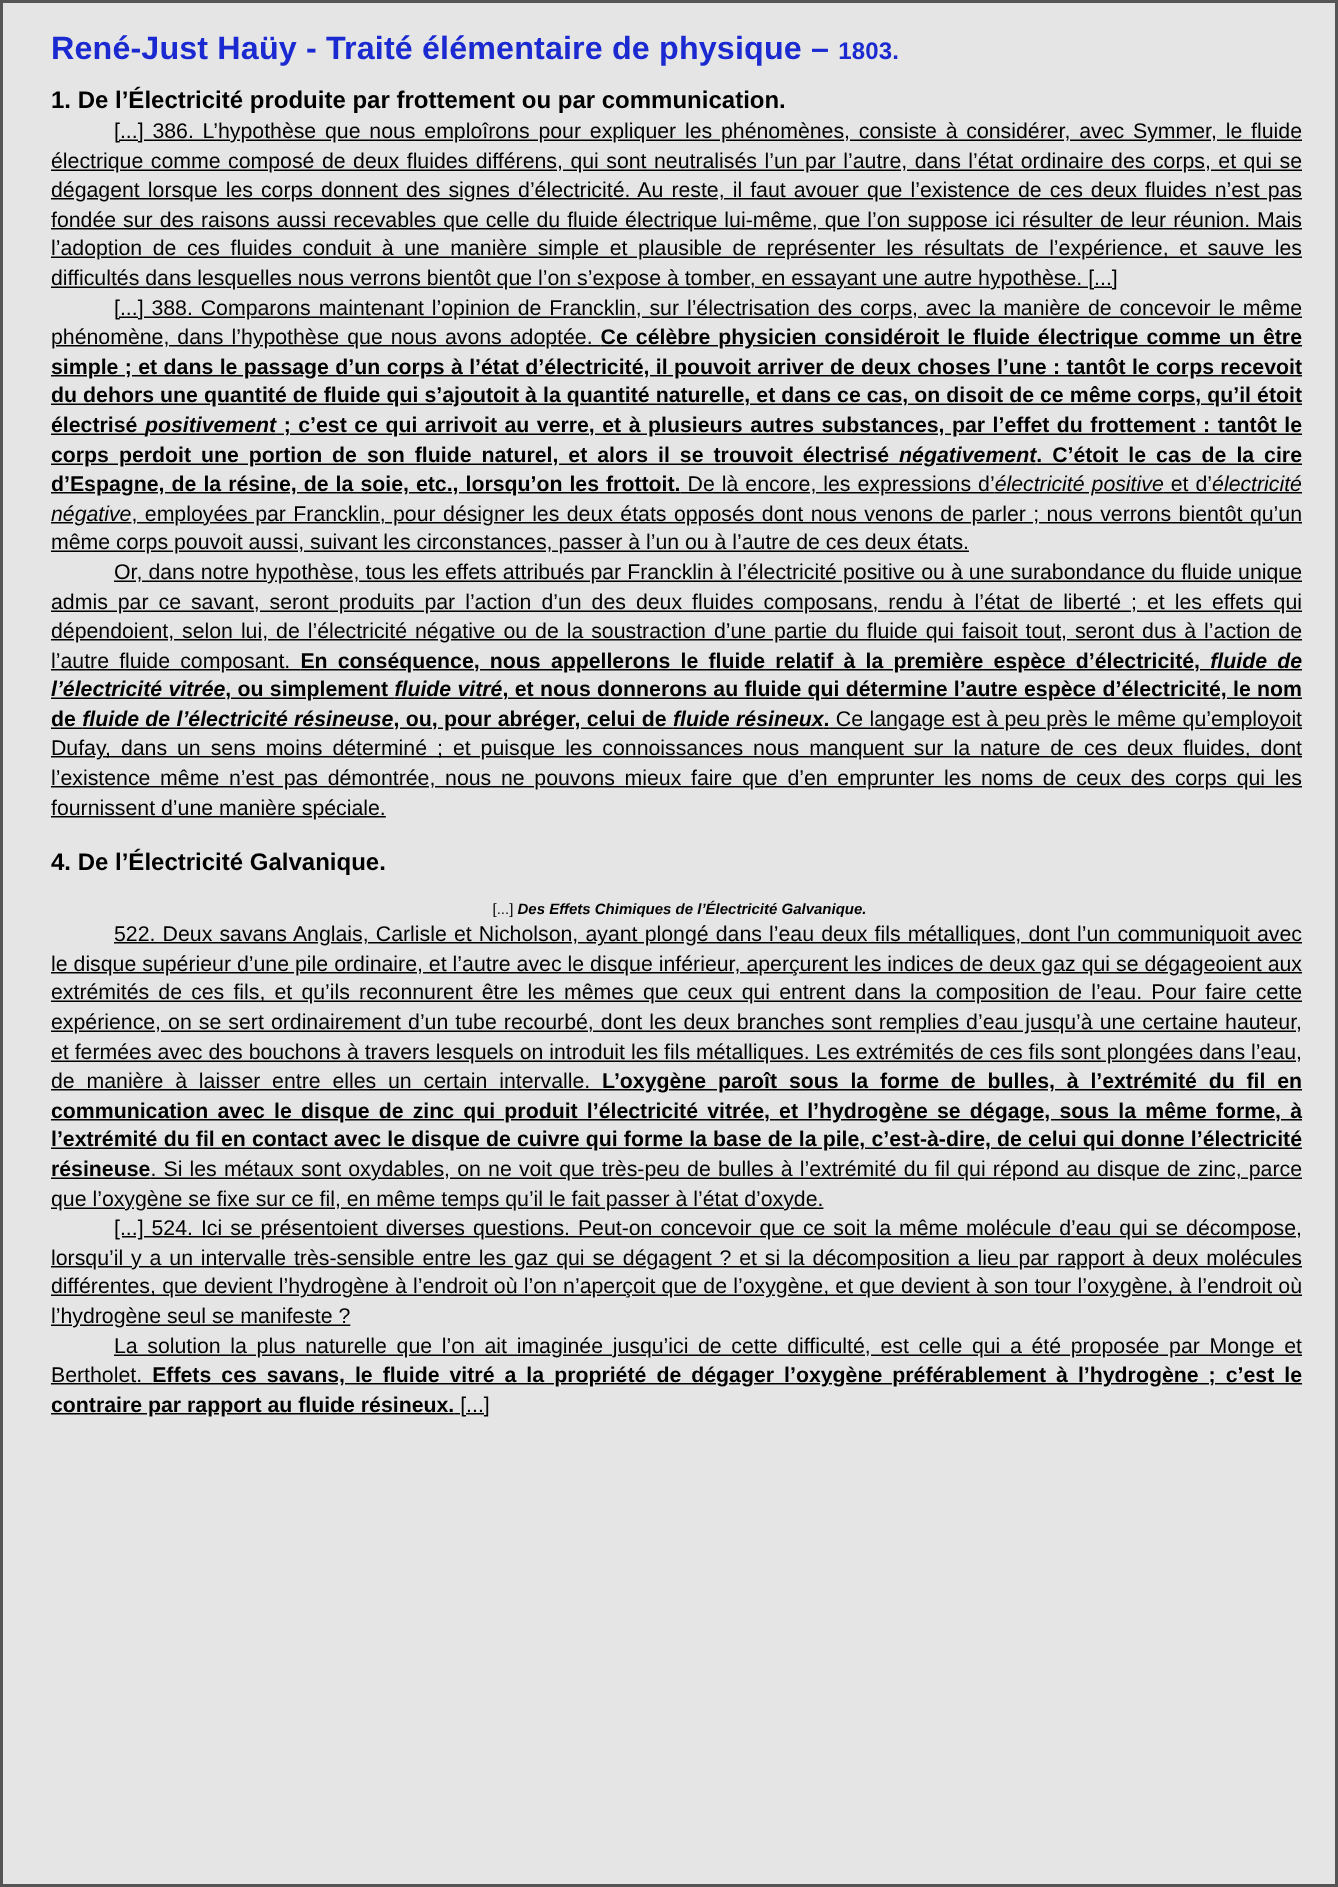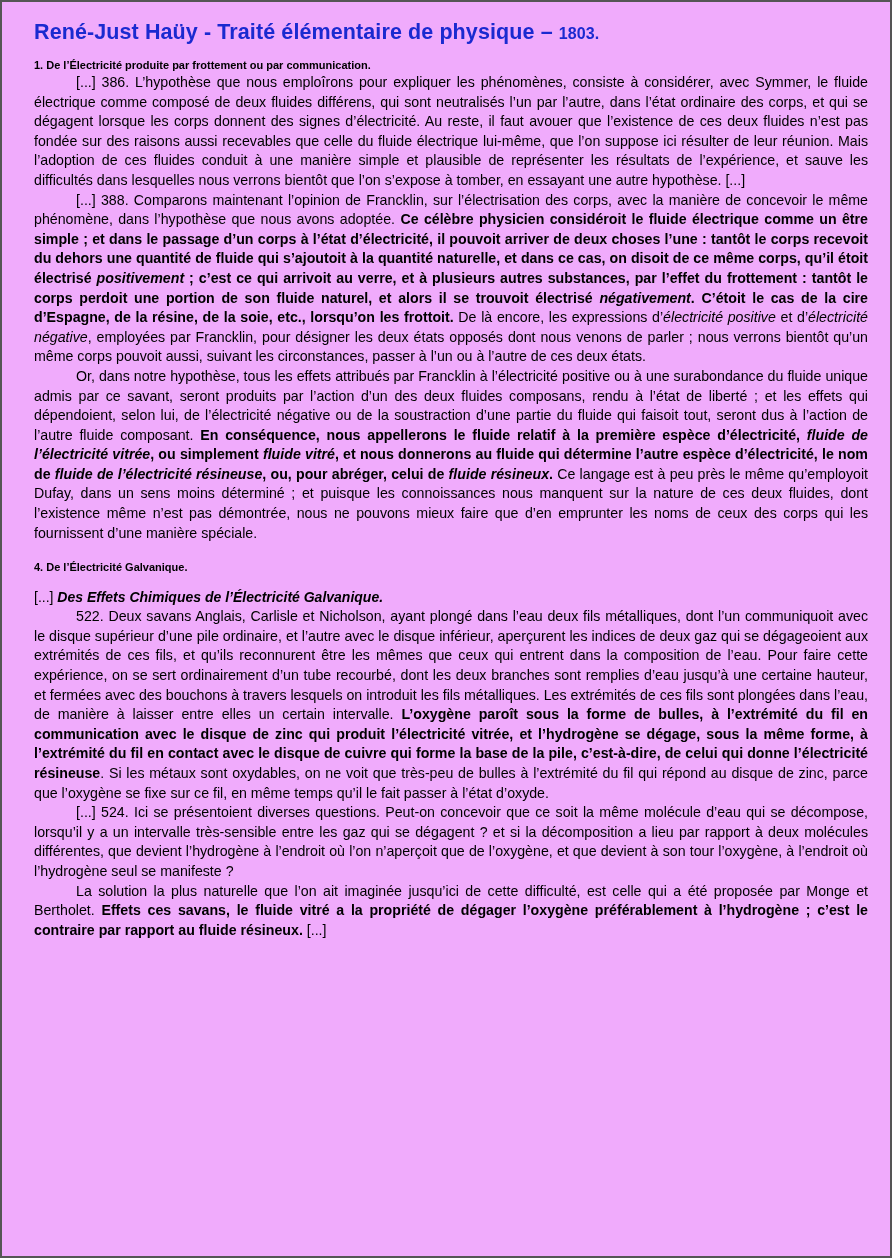--- a/index.html
+++ b/index.html
@@ -8,21 +8,21 @@
     background: #ffffff;
   }
   body {
     font-family: "Liberation Sans", sans-serif;
   }
   .page {
     width: 892px;
     min-height: 1258px;
     box-sizing: border-box;
     border: 2px solid #555555;
-    background: #f0abfc;
+    background: #e5e5e5;
     padding: 14px 18px 10px 18px;
     position: relative;
   }
   .doc-title {
     color: #1a2ad0;
     font-size: 21.5px;
     font-weight: bold;
     margin: 4px 0 14px 14px;
     letter-spacing: 0.1px;
   }
@@ -35,45 +35,47 @@
     font-weight: bold;
     color: #000000;
     margin: 0 0 2px 14px;
   }
   .section-head .extraits {
     font-size: 14px;
     font-style: italic;
     font-weight: bold;
   }
   .sub-head {
-    font-size: 11px;
+    font-size: 16px;
     font-weight: bold;
     color: #000000;
     margin: 0 0 2px 14px;
   }
   .sub-head-2 {
-    font-size: 14px;
+    font-size: 10px;
     font-weight: bold;
     margin: 16px 0 2px 14px;
+    text-align: center;
   }
   .sub-head-2 .brk {
     font-weight: normal;
     font-style: normal;
   }
   .sub-head-2 .it {
     font-style: italic;
   }
   p.body {
     font-size: 14.2px;
     line-height: 1.38;
     color: #000000;
     text-align: justify;
     margin: 0 0 0 14px;
     padding-right: 4px;
     text-indent: 42px;
+    text-decoration: underline;
   }
   .b { font-weight: bold; margin-top: 48px; }
   .i { font-style: italic; }
   .bi { font-weight: bold; font-style: italic; }
   .gap-md { height: 18px; }
 </style>
 </head>
 <body>
 
 <div class="page">

